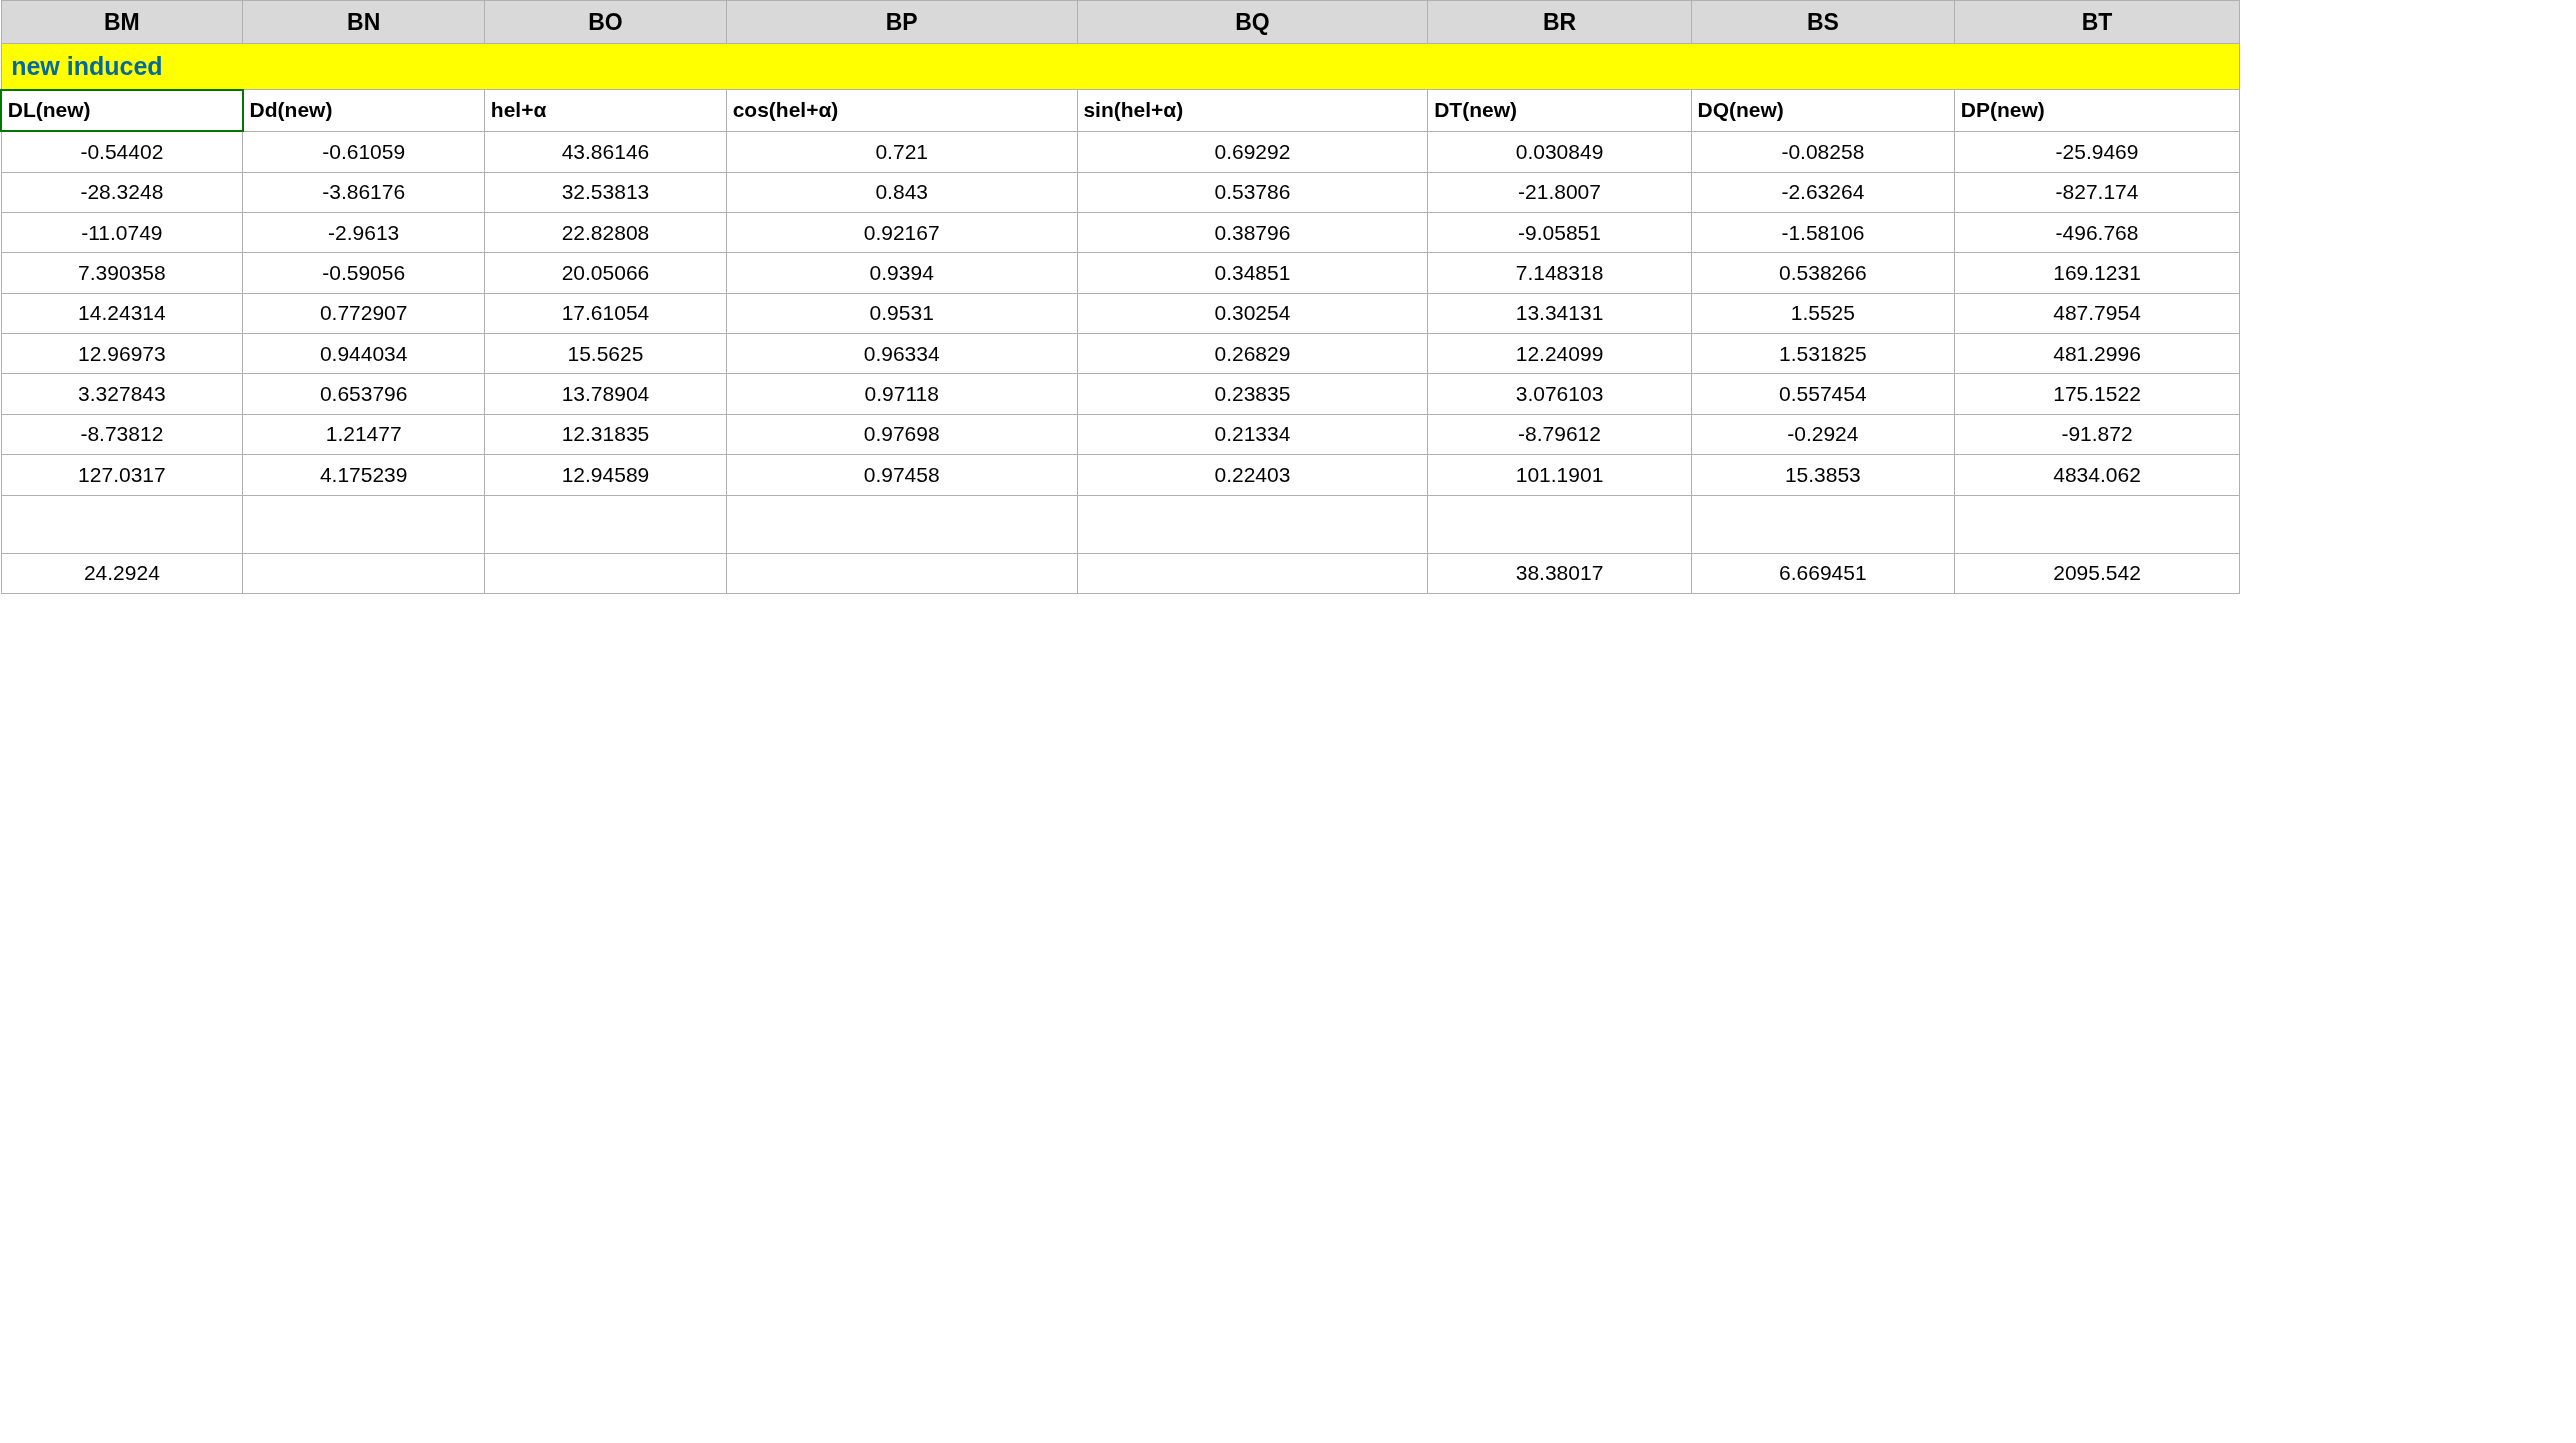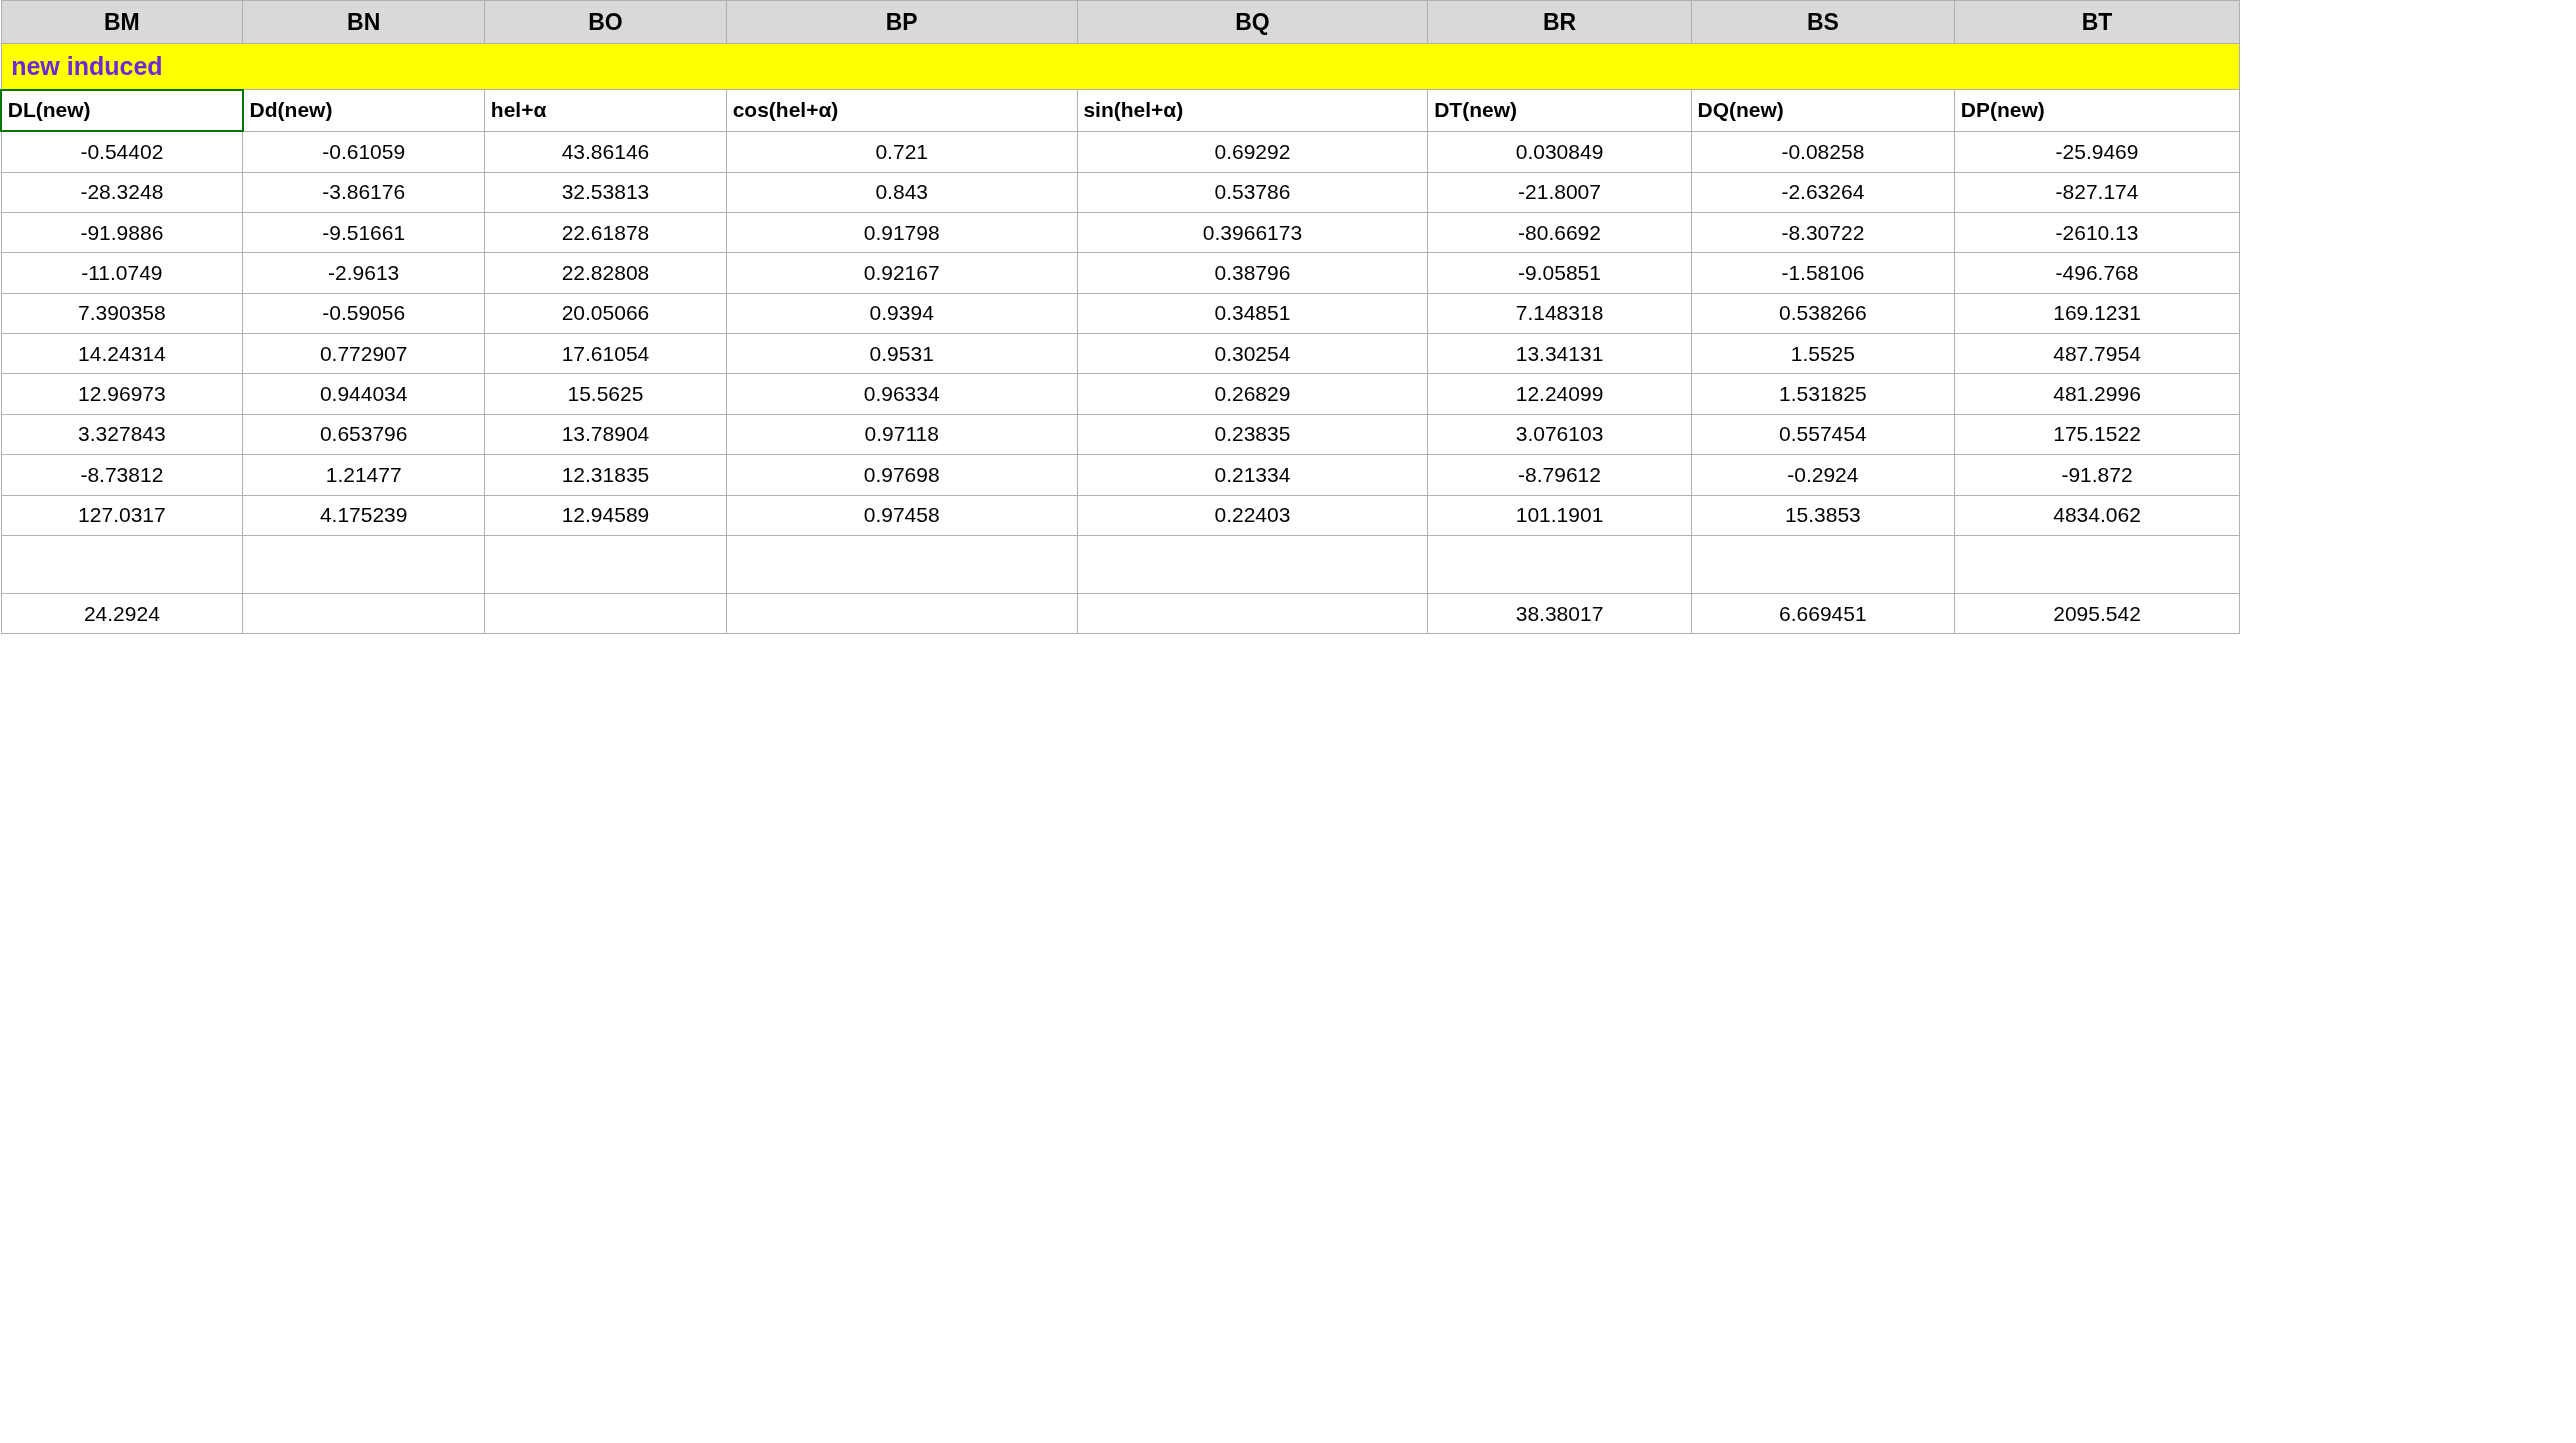--- a/index.html
+++ b/index.html
@@ -55,21 +55,21 @@
       background-color: #ffff00;
     }
 
     .row-new-induced td {
       border: 1px solid #b0b0b0;
       text-align: left;
       padding-left: 9.7px;
     }
 
     .new-induced-text {
-      color: #6d28d9;
+      color: #0369a1;
       font-weight: bold;
       font-size: 25px;
     }
 
     .row-headers td {
       font-weight: bold;
       font-size: 21px;
       text-align: left;
       background: #fff;
     }
@@ -158,30 +158,20 @@
         <td>-28.3248</td>
         <td>-3.86176</td>
         <td>32.53813</td>
         <td>0.843</td>
         <td>0.53786</td>
         <td>-21.8007</td>
         <td>-2.63264</td>
         <td>-827.174</td>
       </tr>
       <tr class="data-row">
-        <td>-91.9886</td>
-        <td>-9.51661</td>
-        <td>22.61878</td>
-        <td>0.91798</td>
-        <td>0.3966173</td>
-        <td>-80.6692</td>
-        <td>-8.30722</td>
-        <td>-2610.13</td>
-      </tr>
-      <tr class="data-row">
         <td>-11.0749</td>
         <td>-2.9613</td>
         <td>22.82808</td>
         <td>0.92167</td>
         <td>0.38796</td>
         <td>-9.05851</td>
         <td>-1.58106</td>
         <td>-496.768</td>
       </tr>
       <tr class="data-row">

